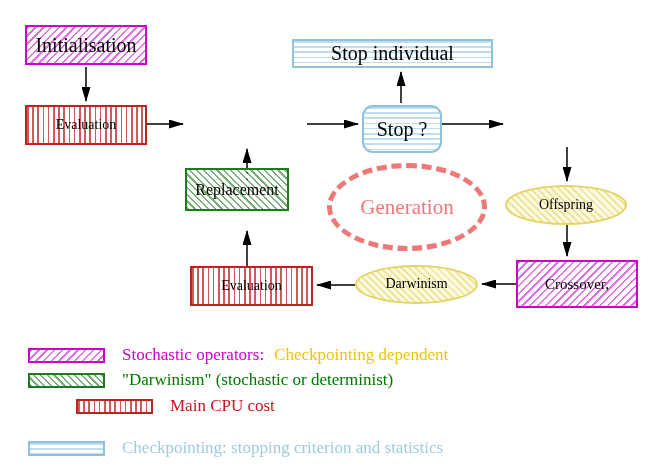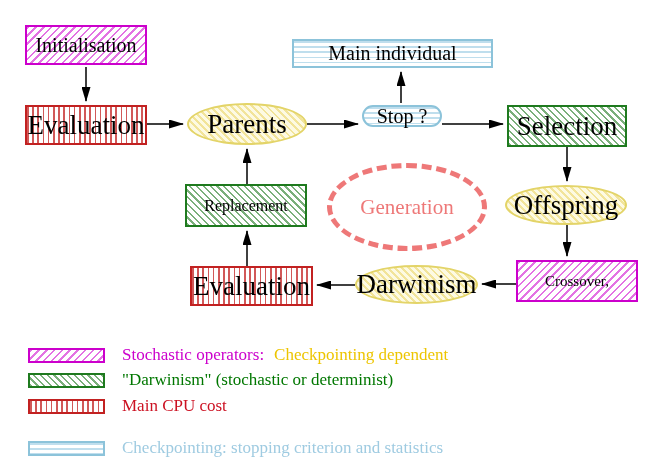--- a/index.html
+++ b/index.html
@@ -26,21 +26,21 @@
   }
   .hstripes-cyan{
     border:2px solid var(--cyan,#8cc3da);
     background:repeating-linear-gradient(180deg, var(--cyan_light,#bfdeed) 0 1.6px, #fff 1.6px 5.2px);
   }
   .ellipse-yellow{
     border:2px solid var(--yellow_border,#e3d468);
     background:repeating-linear-gradient(45deg, var(--yellow_hatch,#f2e49a) 0 2px, var(--yellow_fill,#fdfae3) 2px 5px);
     border-radius:50%;
   }
-  .lbl{font-size:27px;line-height:1.05;}
+  .lbl{font-size:14px;line-height:1.05;}
   .lbl-sm{font-size:16px;}
   .lbl-xs{font-size:15px;line-height:1.35;}
   #generation{
     position:absolute;left:327px;top:163px;width:160px;height:88px;box-sizing:border-box;
     border:5px dashed var(--salmon,#ee7878);border-radius:50%;
     display:flex;align-items:center;justify-content:center;
     color:var(--salmon,#ee7878);font-size:21px;z-index:1;
   }
   #arrows{position:absolute;left:0;top:0;z-index:1;}
   
@@ -74,54 +74,52 @@
     <line x1="516" y1="284" x2="482" y2="284" stroke="#000" stroke-width="1.5" marker-end="url(#ah)"></line>
     <line x1="355" y1="285" x2="317" y2="285" stroke="#000" stroke-width="1.5" marker-end="url(#ah)"></line>
     <line x1="247" y1="266" x2="247" y2="231" stroke="#000" stroke-width="1.5" marker-end="url(#ah)"></line>
     <line x1="247" y1="184" x2="247" y2="149" stroke="#000" stroke-width="1.5" marker-end="url(#ah)"></line>
   </svg>
 
   <div class="node hatch-magenta lbl" style="left:25px;top:25px;width:122px;height:40px;font-size:20px;text-align:right;">Initialisation</div>
 
   <div class="node vstripes-red lbl" style="left:25px;top:105px;width:122px;height:40px;">Evaluation</div>
 
-  <div class="node ellipse-yellow lbl" style="left:187px;top:103px;width:120px;height:42px;">Parents</div>
 
-  <div class="node hstripes-cyan lbl" style="left:292px;top:39px;width:201px;height:29px;font-size:20px;">Main individual</div>
+  <div class="node hstripes-cyan lbl" style="left:292px;top:39px;width:201px;height:29px;font-size:20px;">Stop individual</div>
 
-  <div class="node hstripes-cyan lbl" style="left:362px;top:105px;width:80px;height:22px;border-radius:11px;font-size:20px;">Stop ?</div>
+  <div class="node hstripes-cyan lbl" style="left:362px;top:105px;width:80px;height:48px;border-radius:11px;font-size:20px;">Stop ?</div>
 
-  <div class="node hatch-green lbl" style="left:507px;top:105px;width:120px;height:42px;">Selection</div>
 
   <div class="node ellipse-yellow lbl" style="left:505px;top:185px;width:122px;height:40px;">Offspring</div>
 
-  <div class="node hatch-magenta lbl-xs" style="left:516px;top:260px;width:122px;height:42px;flex-direction:column;align-items:center;">
+  <div class="node hatch-magenta lbl-xs" style="left:516px;top:260px;width:122px;height:48px;flex-direction:column;align-items:center;">
     <span>Crossover,</span>
   </div>
 
   <div class="node ellipse-yellow lbl" style="left:355px;top:265px;width:123px;height:39px;">Darwinism</div>
 
   <div class="node vstripes-red lbl" style="left:190px;top:266px;width:123px;height:40px;">Evaluation</div>
 
-  <div class="node hatch-green lbl-sm" style="left:185px;top:184px;width:122px;height:43px;">Replacement</div>
+  <div class="node hatch-green lbl-sm" style="left:185px;top:168px;width:104px;height:43px;">Replacement</div>
 
   <div id="generation">Generation</div>
 
   <div class="legend-row" style="top:346px;text-align:center;">
     <span class="swatch hatch-magenta"></span>
     <span class="legend-text t-magenta">Stochastic operators:</span>
     <span class="legend-text t-gold" style="margin-left:10px;">Checkpointing dependent</span>
   </div>
 
   <div class="legend-row" style="top:371px;">
     <span class="swatch hatch-green"></span>
     <span class="legend-text t-green">"Darwinism" (stochastic or determinist)</span>
   </div>
 
-  <div class="legend-row" style="top:397px;">
+  <div class="legend-row" style="top:397px;margin-left:48px;">
     <span class="swatch vstripes-red"></span>
     <span class="legend-text t-red">Main CPU cost</span>
   </div>
 
   <div class="legend-row" style="top:439px;">
     <span class="swatch hstripes-cyan"></span>
     <span class="legend-text t-cyan">Checkpointing: stopping criterion and statistics</span>
   </div>
 
 </div>

